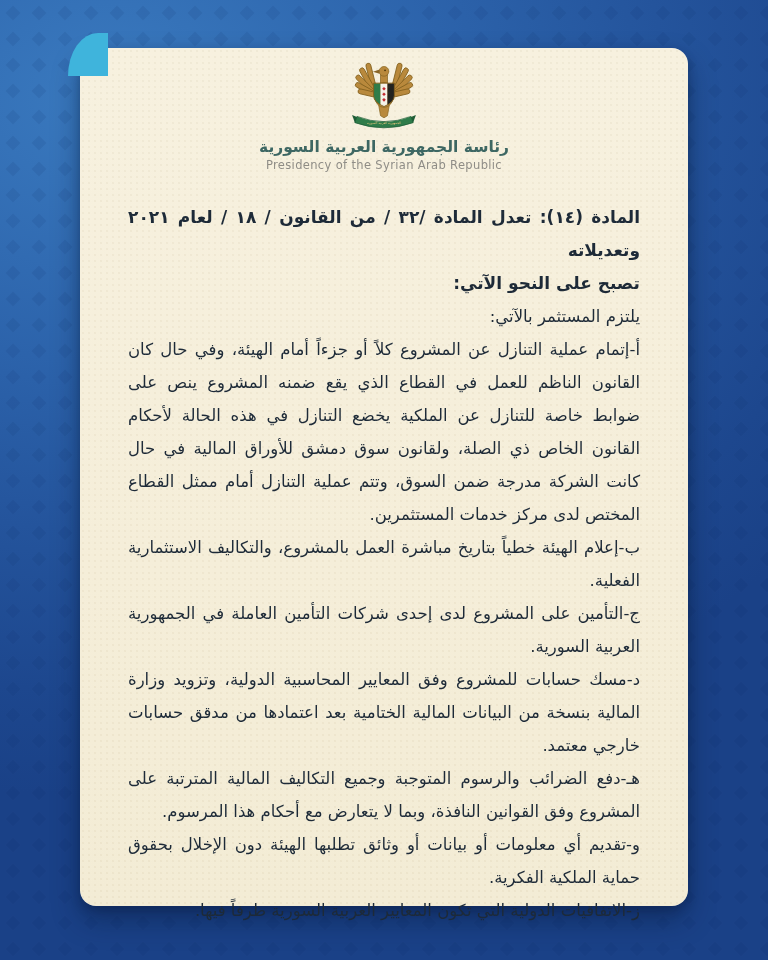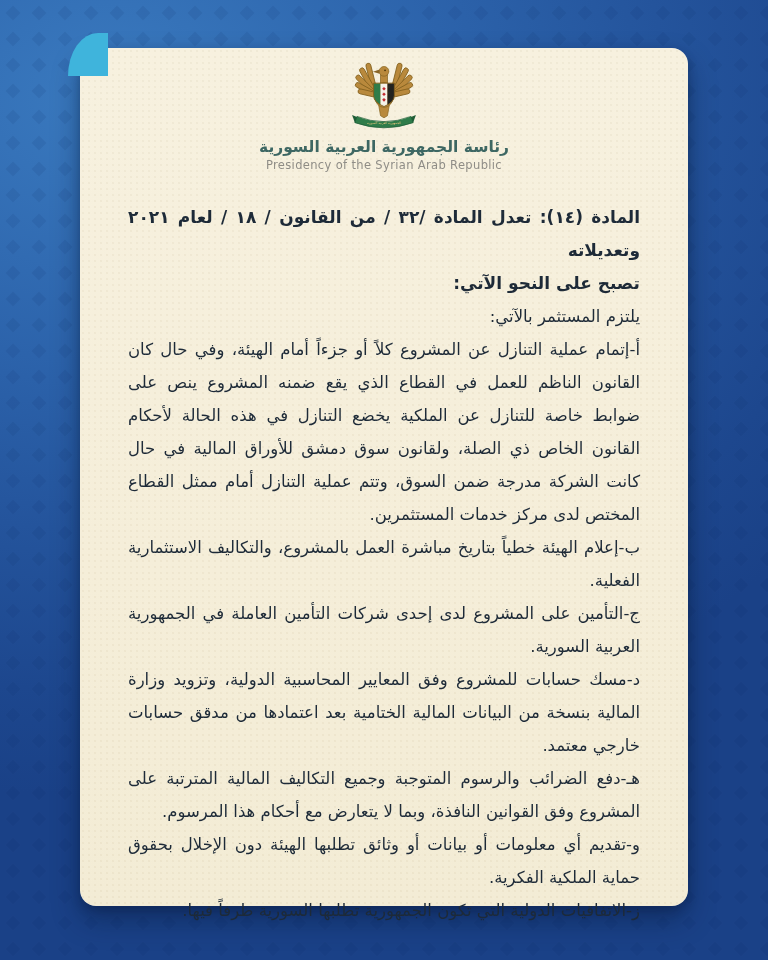--- a/index.html
+++ b/index.html
@@ -113,18 +113,18 @@
           <span class="l1">المادة (١٤): تعدل المادة /٣٢ / من القانون / ١٨ / لعام ٢٠٢١ وتعديلاته</span>
           <span class="l2">تصبح على النحو الآتي:</span>
         </p>
       <p class="intro">يلتزم المستثمر بالآتي:</p>
       <p class="clause">أ-إتمام عملية التنازل عن المشروع كلاً أو جزءاً أمام الهيئة، وفي حال كان القانون الناظم للعمل في القطاع الذي يقع ضمنه المشروع ينص على ضوابط خاصة للتنازل عن الملكية يخضع التنازل في هذه الحالة لأحكام القانون الخاص ذي الصلة، ولقانون سوق دمشق للأوراق المالية في حال كانت الشركة مدرجة ضمن السوق، وتتم عملية التنازل أمام ممثل القطاع المختص لدى مركز خدمات المستثمرين.</p>
       <p class="clause">ب-إعلام الهيئة خطياً بتاريخ مباشرة العمل بالمشروع، والتكاليف الاستثمارية الفعلية.</p>
       <p class="clause">ج-التأمين على المشروع لدى إحدى شركات التأمين العاملة في الجمهورية العربية السورية.</p>
       <p class="clause">د-مسك حسابات للمشروع وفق المعايير المحاسبية الدولية، وتزويد وزارة المالية بنسخة من البيانات المالية الختامية بعد اعتمادها من مدقق حسابات خارجي معتمد.</p>
       <p class="clause">هـ-دفع الضرائب والرسوم المتوجبة وجميع التكاليف المالية المترتبة على المشروع وفق القوانين النافذة، وبما لا يتعارض مع أحكام هذا المرسوم.</p>
       <p class="clause">و-تقديم أي معلومات أو بيانات أو وثائق تطلبها الهيئة دون الإخلال بحقوق حماية الملكية الفكرية.</p>
-      <p class="clause">ز-الاتفاقيات الدولية التي تكون الجمهورية تطلبها السورية طرفاً فيها.</p>
+      <p class="clause">ز-الاتفاقيات الدولية التي تكون المعايير العربية السورية طرفاً فيها.</p>
       <p class="date">دمشق ٢٨ ذو الحِجَة ١٤٤٦هـ - ٢٤ حزيران ٢٠٢٥ م.</p>
     </div>
 
   </div>
 </div>
 
 </body></html>

